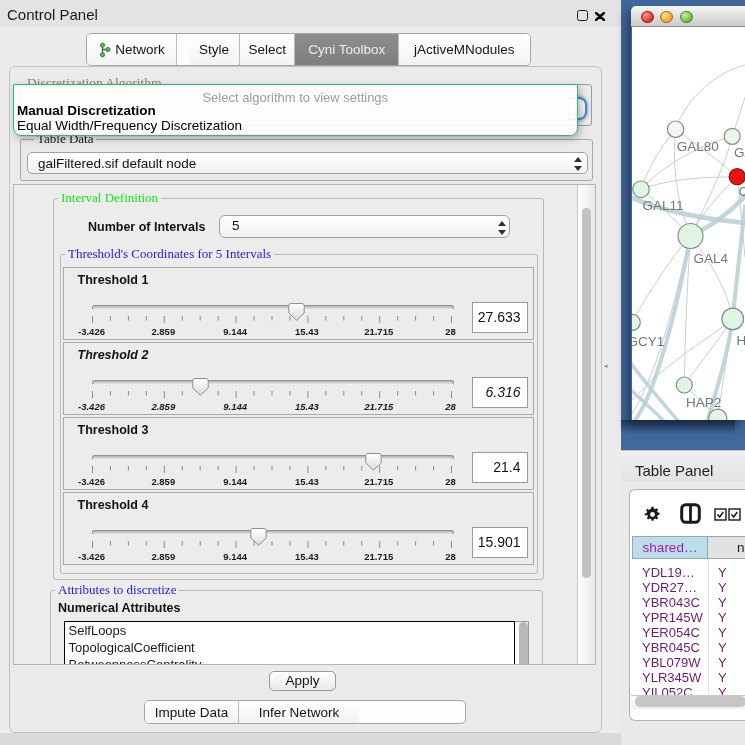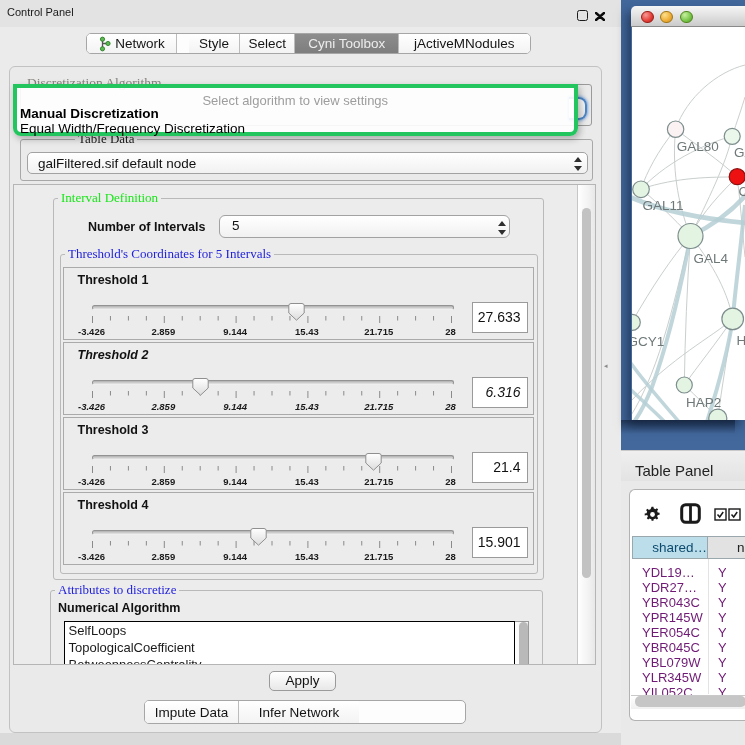--- a/index.html
+++ b/index.html
@@ -1,21 +1,21 @@
 <!DOCTYPE html>
 <html><head>
 <meta charset="utf-8">
 <style>
 html,body{margin:0;padding:0;}
 body{width:745px;height:745px;position:relative;overflow:hidden;
      font-family:"Liberation Sans",sans-serif;background:#ebebeb;}
 
 #left{position:absolute;left:0;top:0;width:621px;height:745px;background:#ebebeb;}
 #titlebar{position:absolute;left:0;top:0;width:621px;height:27px;background:#e3e3e3;}
-#titlebar .t{position:absolute;left:7px;top:6px;font-size:11px;color:#1a1a1a;}
+#titlebar .t{position:absolute;left:7px;top:6px;font-size:15px;color:#1a1a1a;}
 #floatbtn{position:absolute;left:577px;top:10px;width:8.5px;height:9px;border:1.8px solid #1c1c1c;border-radius:2.5px;}
 
 
 .seg{position:absolute;background:#fdfdfd;border:1px solid #a6a6a6;border-radius:5px;display:flex;overflow:hidden;box-sizing:border-box;}
 .seg .s{display:flex;align-items:center;justify-content:center;font-size:13.5px;font-weight:normal;color:#141414;border-right:1px solid #bcbcbc;background:linear-gradient(#ffffff,#f3f3f3);}
 .seg .s:last-child{border-right:none;}
 .seg .s.on{background:linear-gradient(#8d8d8d,#7e7e7e);color:#ededed;font-weight:normal;}
 
 #outer{position:absolute;left:9px;top:66px;width:593px;height:666.5px;background:#eaeaea;
   border:1px solid #c2c2c2;border-radius:6px;box-sizing:border-box;}
@@ -46,21 +46,21 @@
 .ticks{position:absolute;left:28px;top:48px;width:362px;height:8px;}
 .tlabels{position:absolute;left:0px;top:57.5px;width:471px;height:12px;font-size:9.5px;font-weight:bold;color:#1a1a1a;}
 .tlabels span{position:absolute;transform:translateX(-50%);}
 
 #attrlist{position:absolute;left:49.5px;top:435.5px;width:451.5px;height:44px;overflow:hidden;background:#ffffff;border:1px solid #000000;box-sizing:border-box;font-size:13px;color:#1a1a1a;}
 
 #applybtn{position:absolute;left:269px;top:671px;width:67px;height:20px;background:linear-gradient(#ffffff,#e8e8e8);
   border:1px solid #9a9a9a;border-radius:5px;box-sizing:border-box;text-align:center;font-size:13.5px;color:#111;line-height:18px;}
 
 #popup{position:absolute;left:13px;top:83.5px;width:564.5px;height:52px;background:rgba(255,255,255,0.91);
-  border:4px solid #22c55e;border-radius:0 0 8px 8px;box-shadow:2px 3px 7px rgba(0,0,0,0.28);box-sizing:border-box;}
+  border:1px solid #22c55e;border-radius:0 0 8px 8px;box-shadow:2px 3px 7px rgba(0,0,0,0.28);box-sizing:border-box;}
 #popup .hint{position:absolute;left:0;top:5px;width:100%;text-align:center;color:#9d9d9d;font-size:13px;}
 #popup .i1{position:absolute;left:3px;top:18px;font-size:13.5px;font-weight:bold;color:#000;}
 #popup .i2{position:absolute;left:3px;top:33.5px;font-size:13.5px;color:#000;}
 
 #right{position:absolute;left:621px;top:0;width:124px;height:745px;background:#42689c;}
 #netwin{position:absolute;left:10px;top:6px;width:114px;height:414px;box-shadow:-4px 6px 10px rgba(5,15,35,0.5);}
 #nettitle{position:absolute;left:0;top:0;width:114px;height:21px;background:linear-gradient(#f6f6f6,#cbcbcb);
   border-top-left-radius:5px;border-bottom:1px solid #8a8a8a;box-sizing:border-box;}
 .light{position:absolute;top:4.75px;width:12.5px;height:12.5px;border-radius:50%;box-sizing:border-box;}
 #netcanvas{position:absolute;left:1px;top:21px;width:113px;height:393px;background:#ffffff;overflow:hidden;}
@@ -75,21 +75,21 @@
 <body>
 <div id="left">
   <div id="titlebar">
       <span class="t">Control Panel</span>
     </div>
   <div id="floatbtn"></div>
   <svg id="closebtn" width="10" height="9" viewBox="0 0 10 9" style="position:absolute;left:594.5px;top:11.5px;">
     <path d="M1 1 L9 8 M9 1 L1 8" stroke="#0a0a0a" stroke-width="2.4" stroke-linecap="round"></path>
   </svg>
 
-  <div class="seg" style="left:86px;top:33px;width:444.5px;height:21px;">
+  <div class="seg" style="left:86px;top:33px;width:444.5px;height:33px;">
     <div class="s" style="width:92px;">
       <svg width="13" height="16" viewBox="0 0 13 16" style="margin-right:4px;">
         <path d="M4.5 3.5 v9 M4.5 7.5 h5" fill="none" stroke="#555555" stroke-width="1.3"></path>
         <circle cx="4.5" cy="3.2" r="2.1" fill="#5cb952" stroke="#2f7d28" stroke-width="0.9"></circle>
         <circle cx="4.5" cy="12.8" r="2.1" fill="#5cb952" stroke="#2f7d28" stroke-width="0.9"></circle>
         <circle cx="10" cy="7.5" r="2.1" fill="#5cb952" stroke="#2f7d28" stroke-width="0.9"></circle>
       </svg>
       Network</div>
     <div class="s" style="width:52px;margin-left:12px;">Style</div>
     <div class="s" style="width:56px;">Select</div>
@@ -99,21 +99,21 @@
 
   <div id="outer"></div>
   <div style="position:absolute;left:604px;top:362px;width:5px;height:7px;color:#8a8a8a;font-size:7px;line-height:7px;">◂</div>
   <div id="belowouter"></div>
 
   <div class="grp" style="left:20px;top:83.7px;width:572px;height:42.3px;border-color:#9a9a9a;"></div>
   <div class="grplbl" style="left:24px;top:76px;color:#85817c;font-size:13.5px;">Discretization Algorithm</div>
   <div style="position:absolute;left:569px;top:97px;width:18px;height:22.5px;border-radius:0 8px 8px 0;border:2.5px solid #4d86c6;border-left:none;box-sizing:border-box;background:linear-gradient(#f8f8f8,#e8e8e8);box-shadow:0 0 3px 1px rgba(90,145,215,0.75);"></div>
 
   <div class="grp" style="left:20px;top:139px;width:573px;height:42px;"></div>
-  <div class="grplbl" style="left:34px;top:132px;color:#1a1a1a;margin-left:41px;">Table Data</div>
+  <div class="grplbl" style="left:34px;top:132px;color:#1a1a1a;">Table Data</div>
   <div class="combo" style="left:27px;top:152px;width:561px;height:22px;">
     <span class="tx">galFiltered.sif default node</span>
     <span class="updown" style="left:546px;top:4px;"></span>
   </div>
 
   <div id="scrollp">
     <div id="vtrack"></div>
     <div id="vthumb"></div>
 
     <div class="grp" style="left:39px;top:13px;width:491px;height:382px;border-color:#b9b9b9;"></div>
@@ -304,21 +304,21 @@
           <span style="left:99.8px;">2.859</span>
           <span style="left:171.6px;">9.144</span>
           <span style="left:243.4px;">15.43</span>
           <span style="left:315.2px;">21.715</span>
           <span style="left:387px;">28</span>
         </div>
     </div>
 
     <div class="grp" style="left:36px;top:405px;width:493px;height:90px;border-color:#b9b9b9;"></div>
     <div class="grplbl" style="left:41px;top:398px;color:#2222dd;background:#ececec;">Attributes to discretize</div>
-    <div style="position:absolute;left:44px;top:416px;font-size:12.5px;font-weight:bold;color:#111;">Numerical Algorithm</div>
+    <div style="position:absolute;left:44px;top:416px;font-size:12.5px;font-weight:bold;color:#111;">Numerical Attributes</div>
     <div id="attrlist">
       <div style="padding:0.5px 0 0 4px;line-height:17.2px;">SelfLoops<br>TopologicalCoefficient<br>BetweennessCentrality</div>
     </div>
     <div style="position:absolute;left:501px;top:435.5px;width:13.5px;height:44px;background:linear-gradient(90deg,#fff,#f2f2f2);border:1px solid #9a9a9a;border-left:none;box-sizing:border-box;"></div>
     <div style="position:absolute;left:504.5px;top:437px;width:9px;height:43px;background:#b9b9b9;border-radius:4.5px 4.5px 0 0;"></div>
   </div>
 
   <div id="popup">
     <div class="hint">Select algorithm to view settings</div>
     <div class="i1">Manual Discretization</div>
@@ -409,21 +409,21 @@
         <rect x="1.7" y="1.7" width="17.6" height="17.6" rx="4" fill="none" stroke="#1a1a1a" stroke-width="3"></rect>
         <line x1="10.5" y1="2" x2="10.5" y2="19" stroke="#1a1a1a" stroke-width="2.8"></line>
       </svg>
       <svg width="28" height="13" style="position:absolute;left:84px;top:18px;" viewBox="0 0 28 13">
         <rect x="1" y="1" width="11" height="11" fill="none" stroke="#1a1a1a" stroke-width="1.4"></rect>
         <path d="M3.5 6.5 l2.2 2.5 3.5-5" fill="none" stroke="#1a1a1a" stroke-width="1.5"></path>
         <rect x="15" y="1" width="11" height="11" fill="none" stroke="#1a1a1a" stroke-width="1.4"></rect>
         <path d="M17.5 6.5 l2.2 2.5 3.5-5" fill="none" stroke="#1a1a1a" stroke-width="1.5"></path>
       </svg>
 
-      <div style="position:absolute;left:2px;top:46px;width:76px;height:23px;background:#bcdeea;border:1px solid #9aa7ad;box-sizing:border-box;font-size:13.5px;color:#0c4a6e;text-align:right;line-height:22px;">shared…</div>
+      <div style="position:absolute;left:2px;top:46px;width:76px;height:23px;background:#bcdeea;border:1px solid #9aa7ad;box-sizing:border-box;font-size:13.5px;color:#a21caf;text-align:center;line-height:22px;">shared…</div>
       <div style="position:absolute;left:78px;top:46px;width:38px;height:23px;background:#e2e2e2;border:1px solid #9aa7ad;border-left:none;box-sizing:border-box;font-size:13.5px;color:#222;line-height:22px;">
           <span style="position:absolute;left:29px;">na</span>
         </div>
 
       <div style="position:absolute;left:0;top:69px;width:96px;height:136px;overflow:hidden;font-size:13px;color:#701a75;">
         <div style="position:absolute;left:12px;top:5.5px;line-height:15.1px;">YDL19…<br>YDR27…<br>YBR043C<br>YPR145W<br>YER054C<br>YBR045C<br>YBL079W<br>YLR345W<br>YIL052C</div>
         <div style="position:absolute;left:88px;top:5.5px;line-height:15.1px;white-space:nowrap;">YDL19…<br>YDR27…<br>YBR043C<br>YPR145W<br>YER054C<br>YBR045C<br>YBL079W<br>YLR345W<br>YIL052C</div>
       </div>
       <div style="position:absolute;left:78px;top:69px;width:1px;height:135px;background:#e3e3e3;"></div>
 

